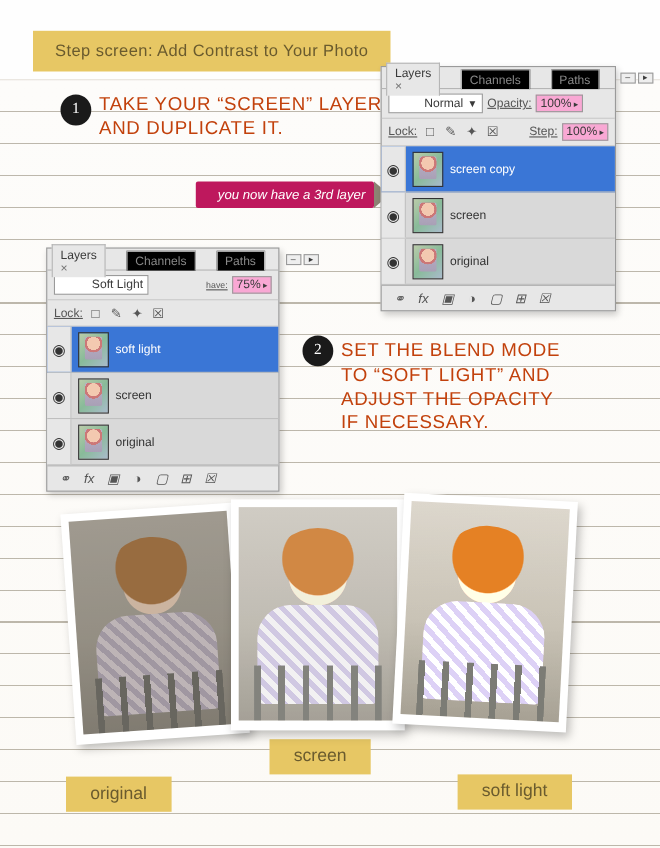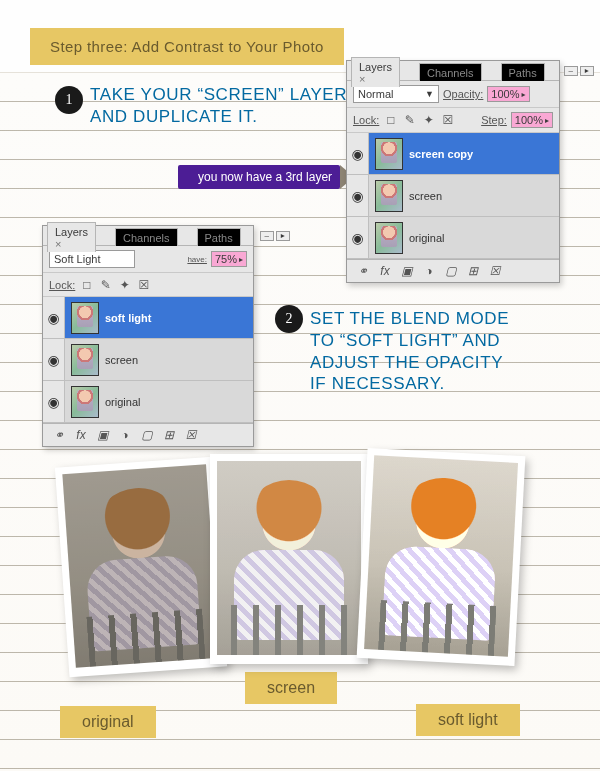--- a/index.html
+++ b/index.html
@@ -29,31 +29,31 @@
 
     .step-num {
       position: absolute; width: 28px; height: 28px; border-radius: 50%;
       background: #1a1a1a; color: #fff; display: flex; align-items: center; justify-content: center;
       font-size: 14px; font-family: Georgia, serif;
     }
     .step-num.n1 { left: 55px; top: 86px; }
     .step-num.n2 { left: 275px; top: 305px; }
 
     .step-text {
-      position: absolute; color: #0369a1;
+      position: absolute; color: #c2410c;
       font-family: "Century Gothic","Futura","Trebuchet MS",sans-serif;
       font-size: 17px; letter-spacing: .6px; font-weight: 400; line-height: 1.28;
     }
     .step-text.t1 { left: 90px; top: 84px; width: 260px; }
     .step-text.t2 { left: 310px; top: 308px; width: 210px; }
 
     
     .callout {
-      position: absolute; color: #fff; font-size: 12px; 
-      background: #4c1d95; padding: 5px 8px 5px 20px; border-radius: 2px;
+      position: absolute; color: #fff; font-size: 12px; font-style: italic;
+      background: #be185d; padding: 5px 8px 5px 20px; border-radius: 2px;
       font-family: "Trebuchet MS", Arial, sans-serif;
     }
     .callout::after {
       content: ""; position: absolute; right: -14px; top: 0; bottom: 0; width: 0;
       border-top: 12px solid transparent; border-bottom: 12px solid transparent;
       border-left: 14px solid #8c8373;
     }
     .callout.c1 { left: 178px; top: 165px; }
     .callout.c2 { left: 155px; top: 264px; }
 
@@ -68,33 +68,33 @@
     .panel-top { display: flex; align-items: center; height: 20px; border-bottom: 1px solid #b5b5b5; padding-left: 4px; gap: 20px; }
     .ptab { padding: 3px 7px 2px; border: 1px solid #b5b5b5; border-bottom: none; background: #e7e7e7; margin-right: -1px; position: relative; top: 1px; }
     .ptab.inactive { color: #888; background: #000000; }
     .ptab.active::after { content: " ×"; color: #777; }
     .panel-top .winbtns { margin-left: auto; margin-right: 4px; display: flex; gap: 2px; }
     .winbtn { width: 14px; height: 10px; border: 1px solid #9a9a9a; background: #eee; display: flex; align-items: center; justify-content: center; font-size: 8px; line-height: 1; }
 
     .panel-row { display: flex; align-items: center; padding: 4px 6px; border-bottom: 1px solid #c9c9c9; gap: 4px; }
     .sel { display: inline-flex; align-items: center; border: 1px solid #9a9a9a; background: #fff; height: 18px; padding: 0 4px; }
     .sel .arrow { margin-left: 4px; font-size: 9px; }
-    .sel.blend { width: 86px; justify-content: space-between; }
+    .sel.blend { width: 86px; justify-content: flex-end; }
     .lab { color: #555; text-decoration: underline; }
     .pct { display: inline-flex; align-items: center; border: 1px solid #9a9a9a; background: #f9a8d4; height: 16px; padding: 0 3px; }
     .pct .arr { font-size: 8px; margin-left: 2px; }
     .tiny-ico { width: 15px; height: 15px; display: inline-flex; align-items: center; justify-content: center; border: none; font-size: 12px; color: #555; }
 
     .layers-list { background: #d9d9d9; }
     .layer { display: flex; align-items: center; height: 42px; border-bottom: 1px solid #bfbfbf; }
     .layer.sel-row { background: #3a76d6; color: #fff; }
     .eye { width: 22px; text-align: center; font-size: 14px; color: #333; border-right: 1px solid #bfbfbf; height: 100%; display: flex; align-items: center; justify-content: center; background: #e7e7e7; }
     .thumb { width: 28px; height: 32px; margin: 0 6px; border: 1px solid #333; background: linear-gradient(135deg,#bca 0%,#8b9 50%,#abc 100%); position: relative; }
     .thumb::after { content:""; position:absolute; inset:3px 5px 6px 5px; background: radial-gradient(circle at 50% 30%, #f3c9b0 35%, #c77 36% 48%, transparent 49%), linear-gradient(#b9b0c6,#a9a0b6); border-radius: 2px;}
-    .layer .lname { font-weight: bold; font-size: 11px; }
+    .layer .lname { font-weight: normal; font-size: 11px; }
     .layer:not(.sel-row) .lname { font-weight: normal; color: #333; }
 
     .panel-bottom { display: flex; align-items: center; gap: 6px; padding: 4px 8px; border-top: 1px solid #b5b5b5; color: #555; font-size: 12px; }
     .panel-bottom span { display:inline-flex; width:16px; justify-content:center; font-style: italic; }
 
     
     .photo {
       position: absolute; width: 158px; height: 210px; background: #fff; padding: 7px 7px 9px;
       box-shadow: 3px 4px 9px rgba(0,0,0,.25);
     }
@@ -130,21 +130,21 @@
     }
     .tag.tg1 { left: 60px;  top: 706px; }
     .tag.tg2 { left: 245px; top: 672px; }
     .tag.tg3 { left: 416px; top: 704px; }
   </style>
 </head>
 <body>
 
 <div class="paper"></div>
 
-<div class="title-bar">Step three: Add Contrast to Your Photo</div>
+<div class="title-bar">Step screen: Add Contrast to Your Photo</div>
 
 <div class="step-num n1">1</div>
 <div class="step-text t1">TAKE YOUR “SCREEN” LAYER AND DUPLICATE IT.</div>
 
 <div class="step-num n2">2</div>
 <div class="step-text t2">SET THE BLEND MODE TO “SOFT LIGHT” AND ADJUST THE OPACITY IF NECESSARY.</div>
 
 <div class="callout c1">you now have a 3rd layer</div>
 <div class="callout c2">soft light</div>
 

